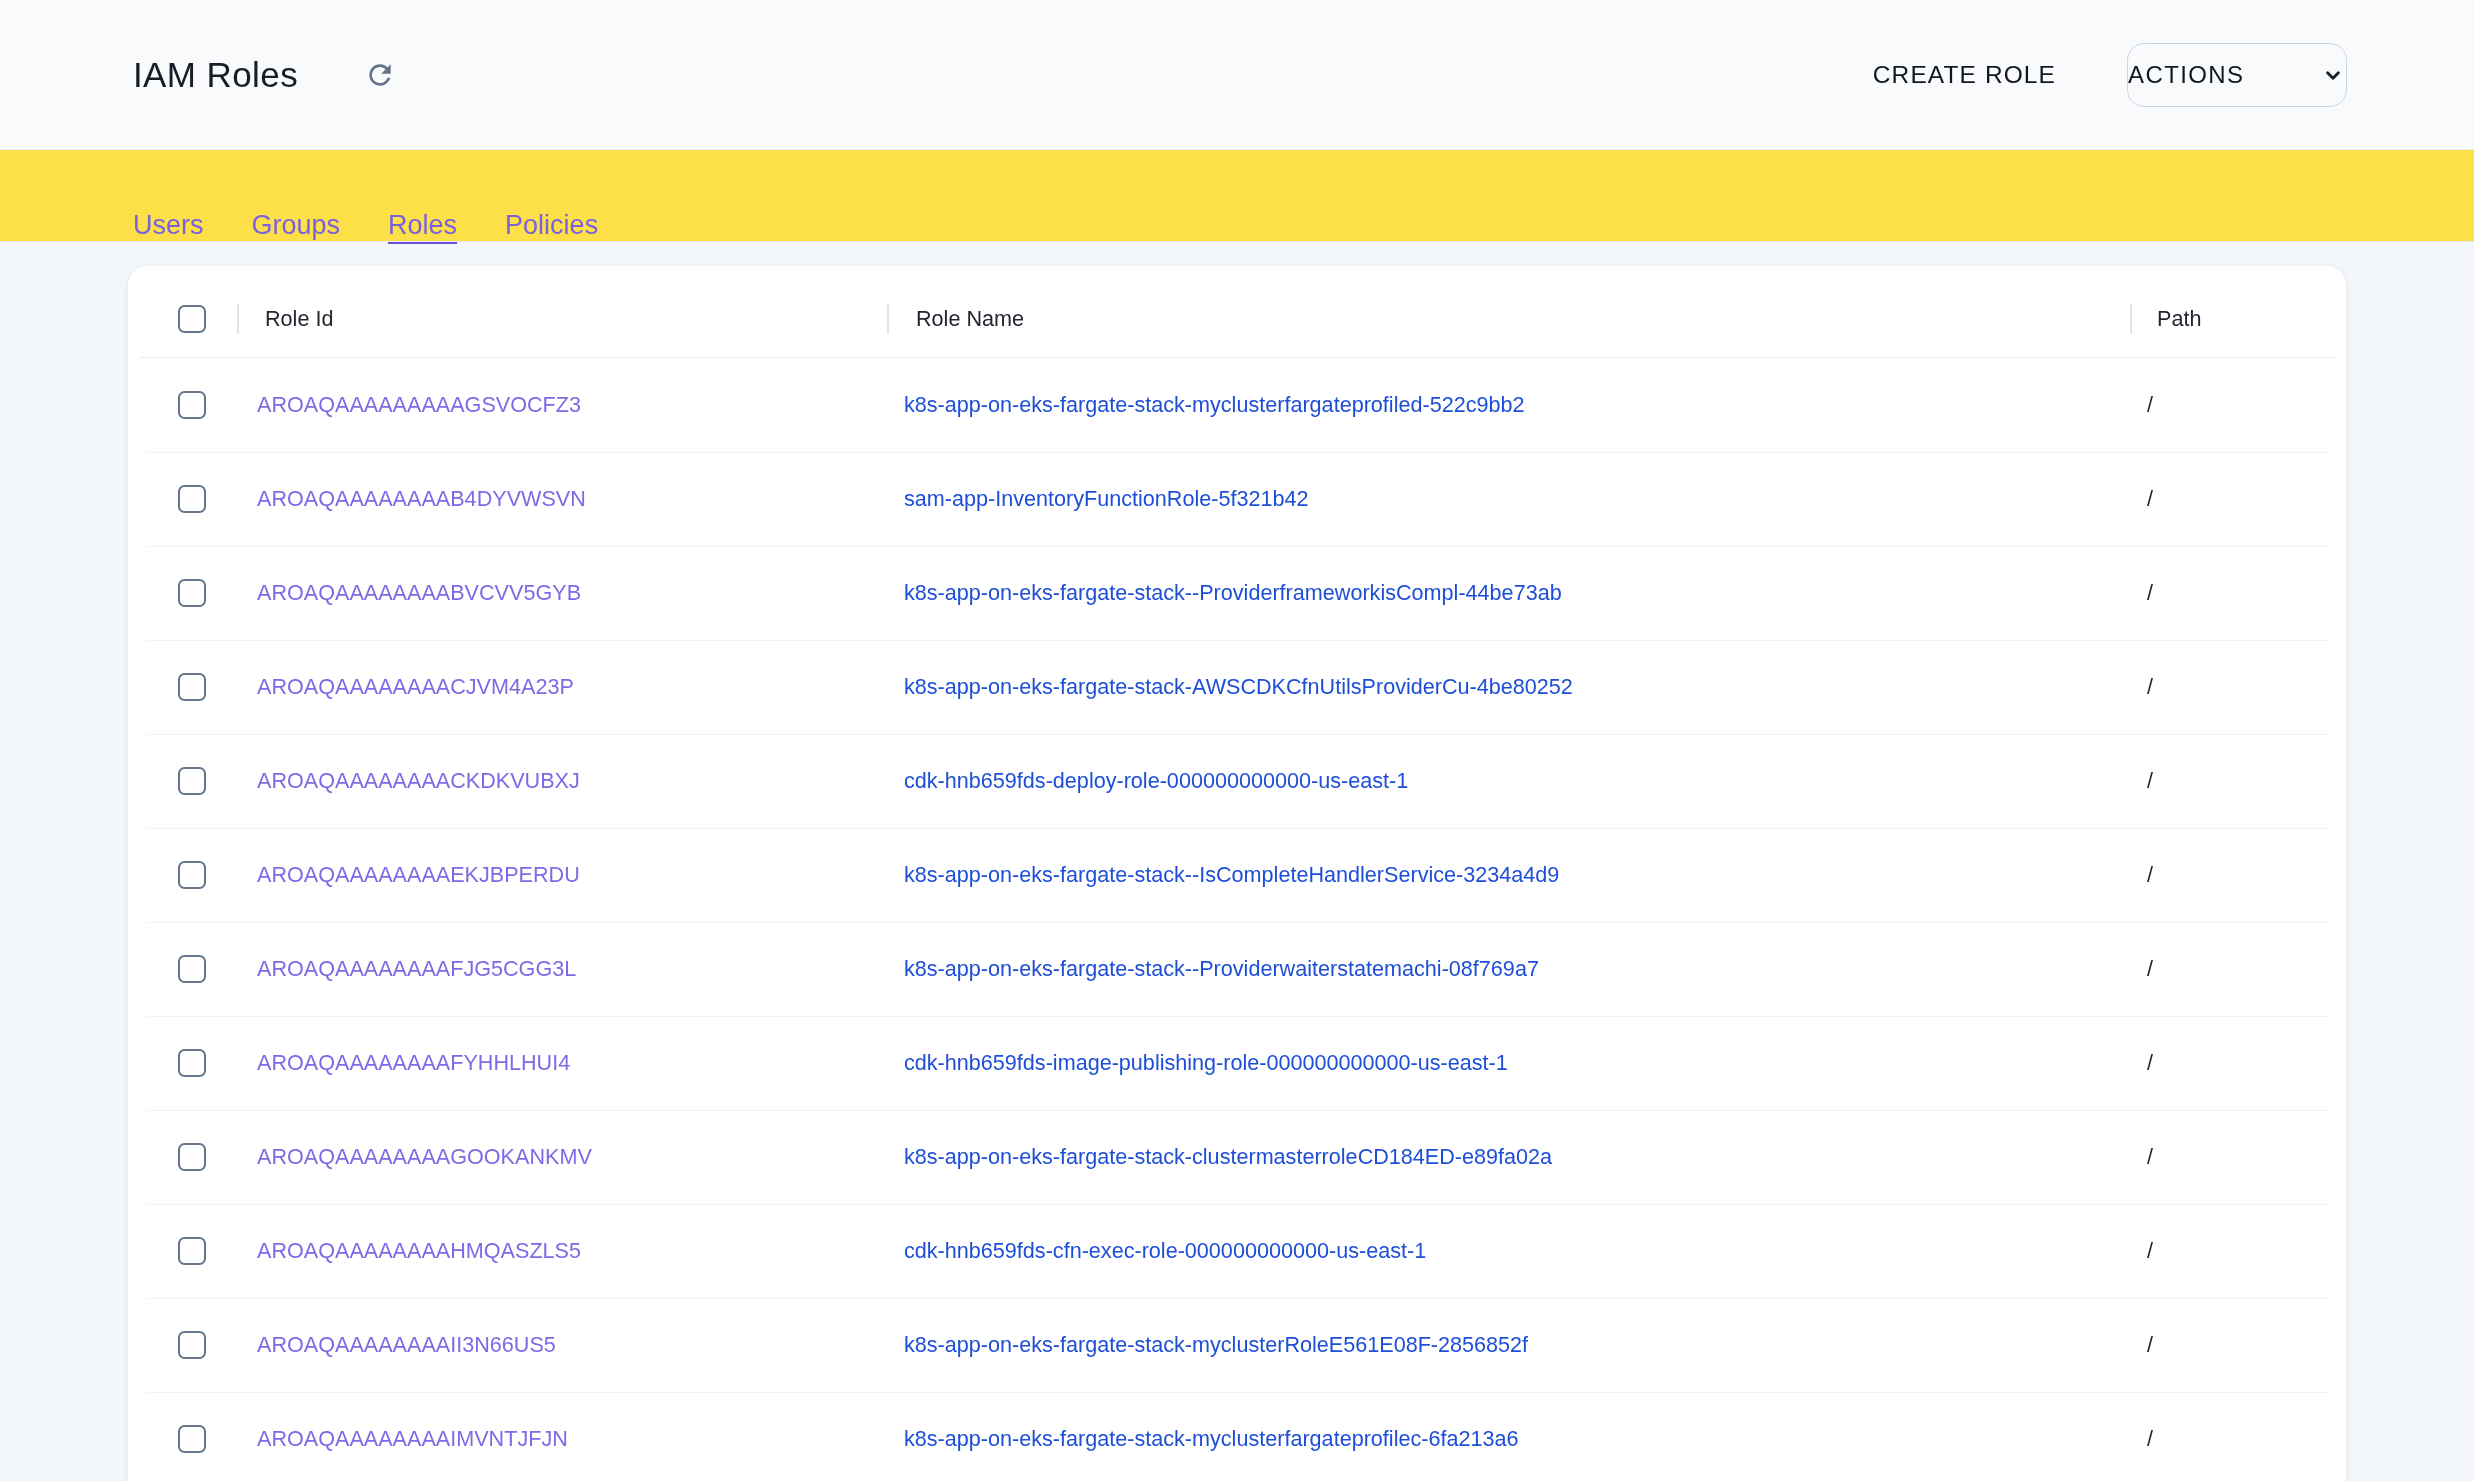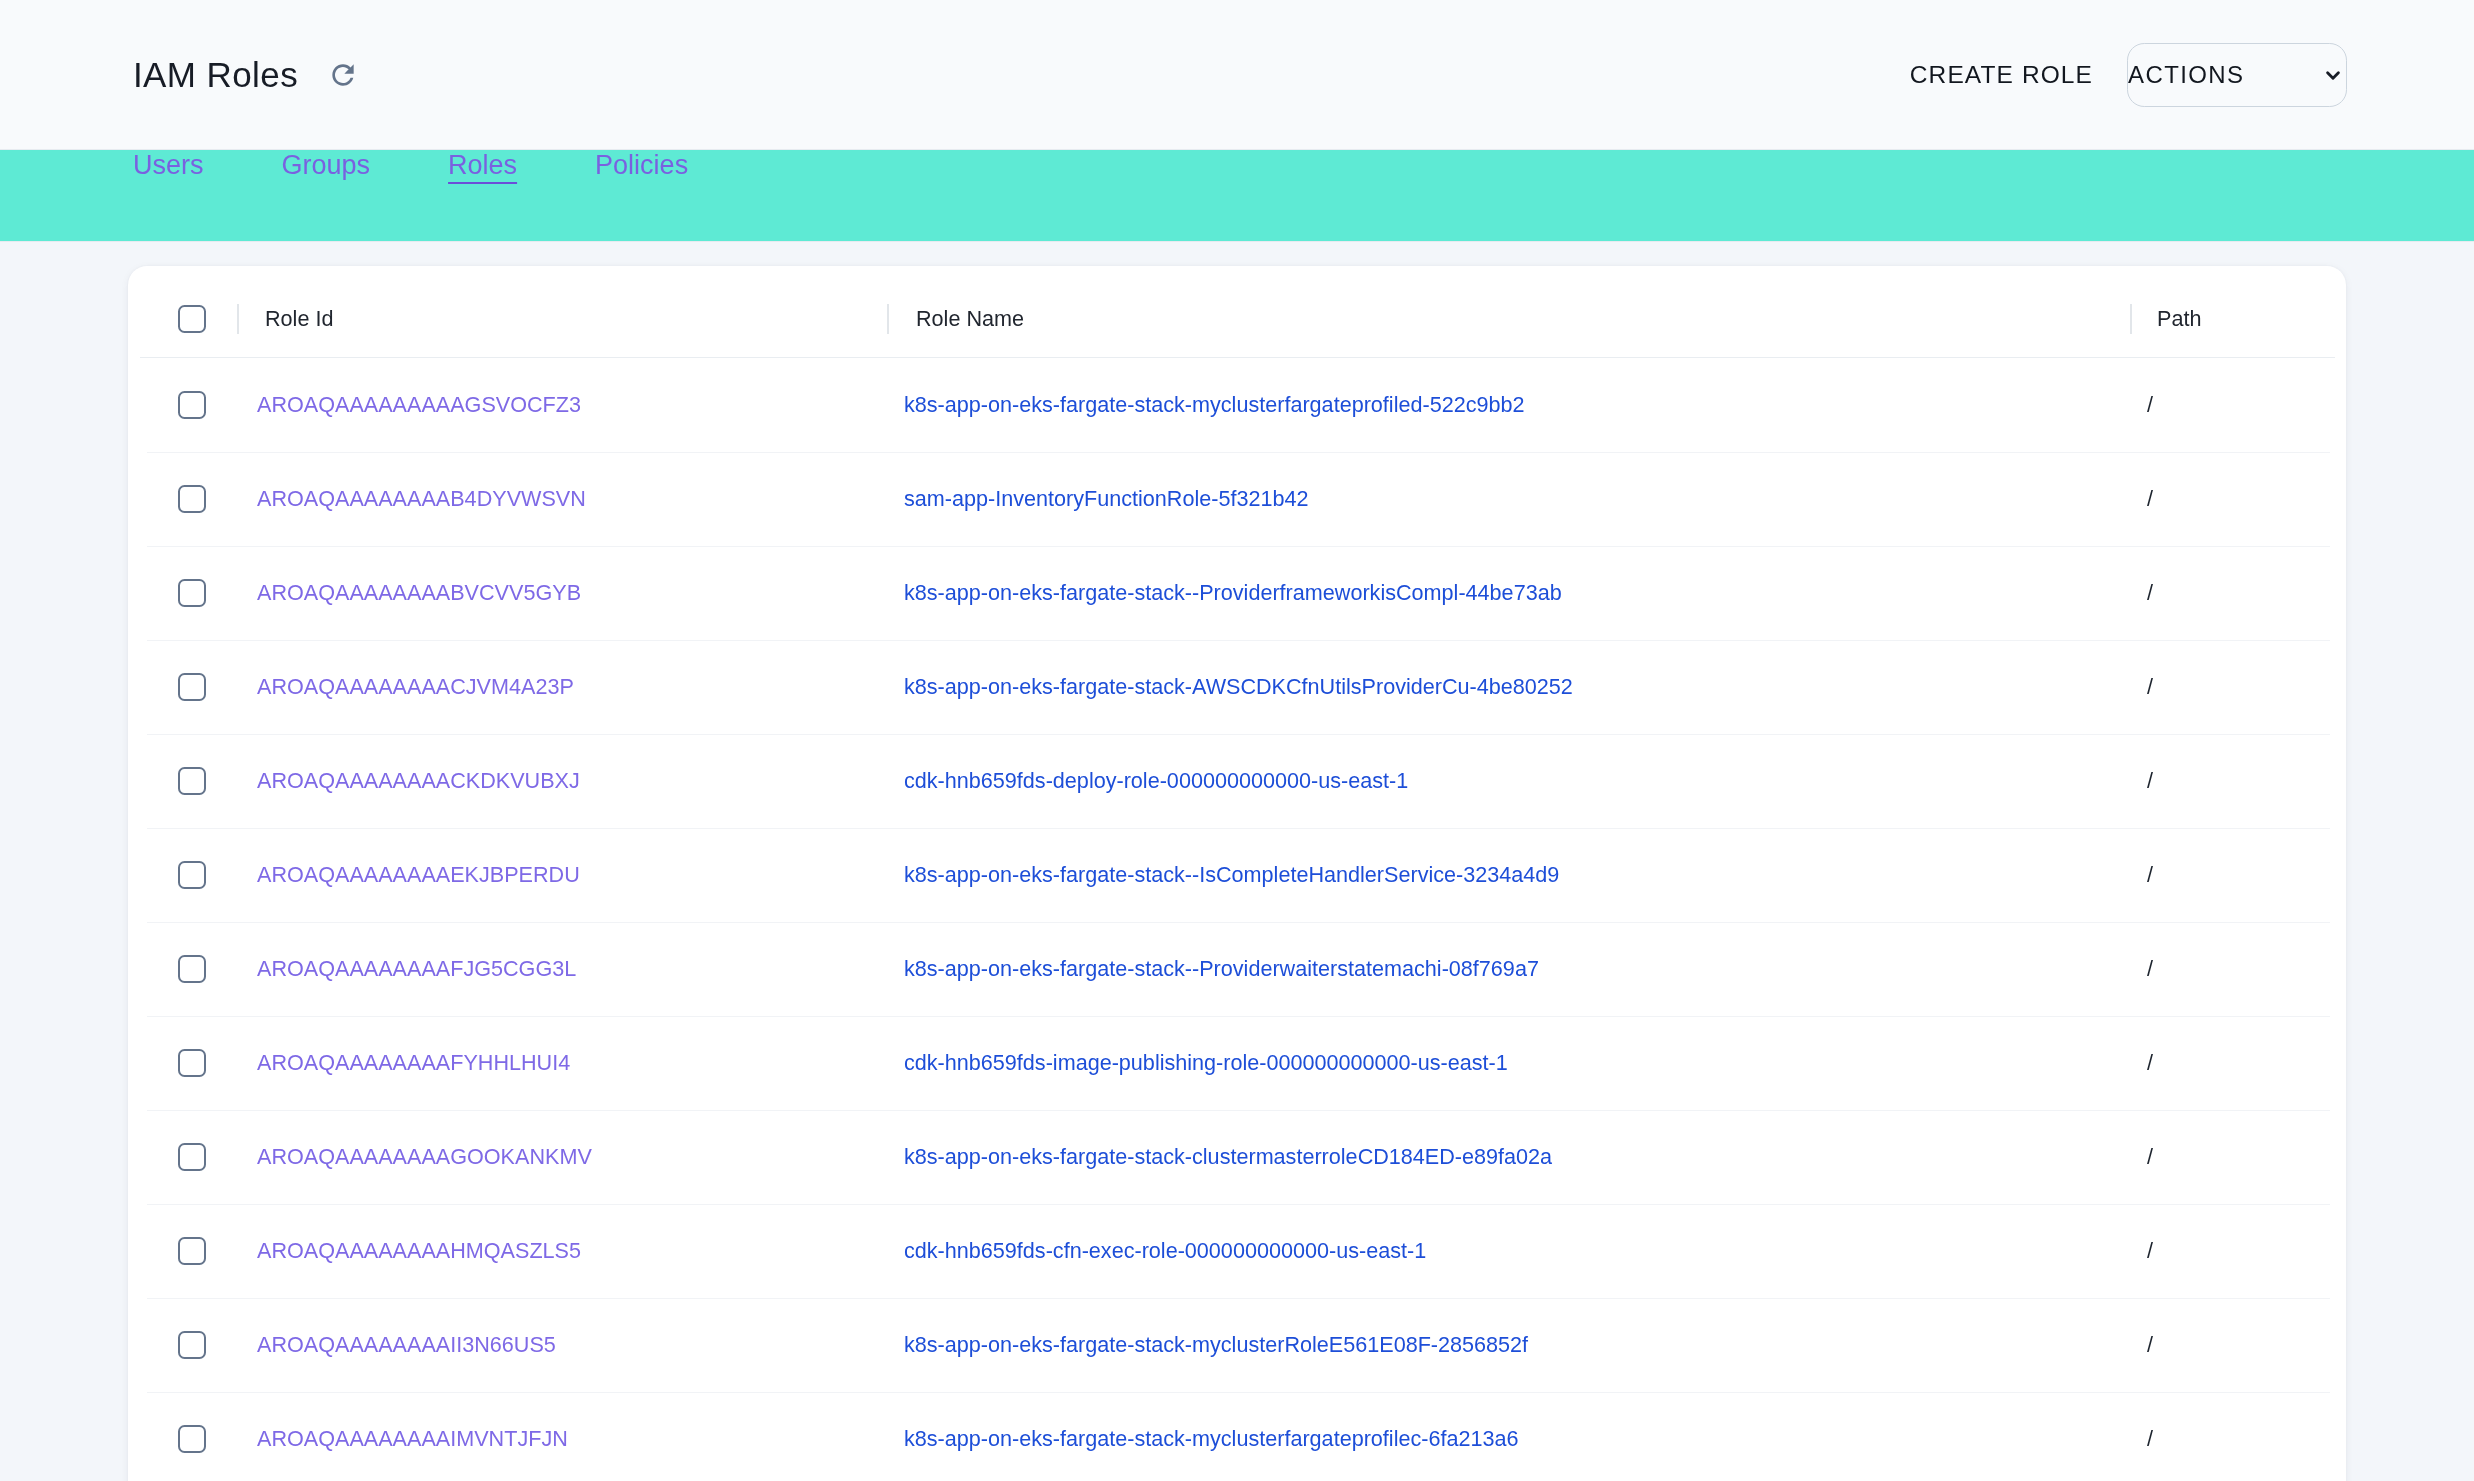--- a/index.html
+++ b/index.html
@@ -12,20 +12,21 @@
   }
 
   
   .title-band {
     height: 150px;
     background: #f8fafc;
     border-bottom: 1.4px solid #e7ebf0;
     display: flex;
     align-items: center;
     padding: 0 128px 0 133px;
+    gap: 37px;
   }
   .page-title {
     font-size: 35px;
     font-weight: 500;
     letter-spacing: 0.4px;
     color: #171c26;
   }
   .refresh-btn {
     margin-left: 26px;
     width: 37px; height: 37px;
@@ -54,26 +55,25 @@
     color: #12171f;
     display: flex; align-items: center; justify-content: space-between;
     gap: 11.5px;
     white-space: nowrap;
   }
   .actions-btn svg { width: 26px; height: 26px; stroke: #171c26; fill: none; stroke-width: 2.6; stroke-linecap: round; stroke-linejoin: round; }
 
   
   .tabs-band {
     height: 92px;
-    background: #5eead4;
+    background: #fde047;
     border-bottom: 1.4px solid #e7ebf0;
     display: flex;
-    align-items: flex-start;
+    align-items: flex-end;
     padding-left: 133px;
-    gap: 30px;
   }
   .tab {
     font-size: 27px;
     color: #7a61e0;
     margin-right: 48px;
     cursor: pointer;
     text-decoration: none;
   }
   .tab.active {
     text-decoration: underline;

